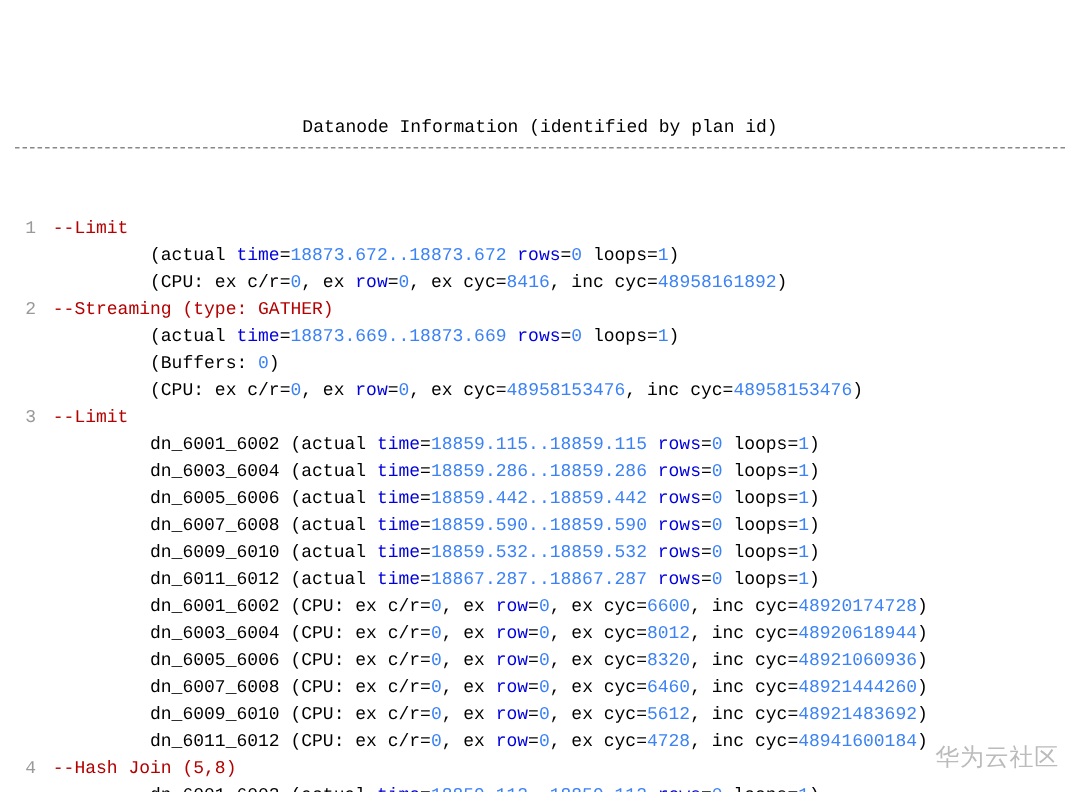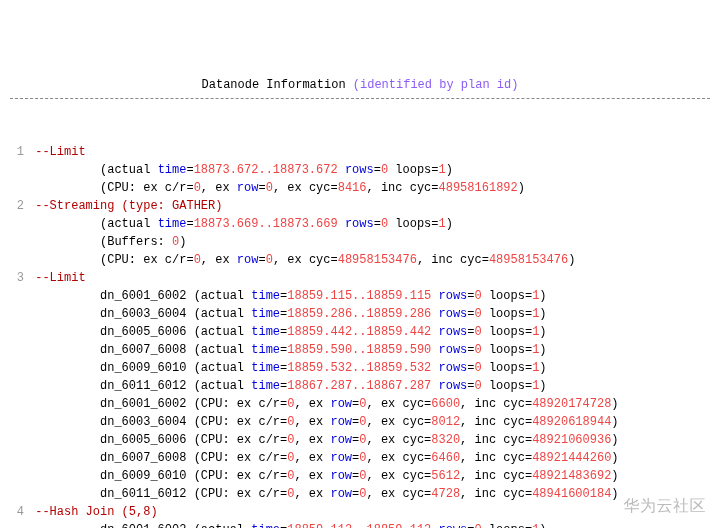--- a/index.html
+++ b/index.html
@@ -13,23 +13,23 @@
       color: #000;
     }
     .title-row {
       text-align: center;
       padding-bottom: 4px;
       border-bottom: 1px dashed #888;
       margin-bottom: 8px;
     }
     .linenum { color: #999; display: inline-block; width: 14px; text-align: right; margin-right: 4px; }
     .k-red { color: #b30000; }
-    .k-grn { color: #8b5cf6; }
+    .k-grn { color: #000000; }
     .k-blu { color: #0000dd; }
-    .k-brown { color: #ef4444; }
+    .k-brown { color: #3b82f6; }
     .watermark {
       position: fixed;
       right: 14px;
       bottom: 10px;
       color: #bbb;
       font-family: sans-serif;
       font-size: 16px;
       letter-spacing: 0.5px;
     }
     .row { white-space: pre; }

